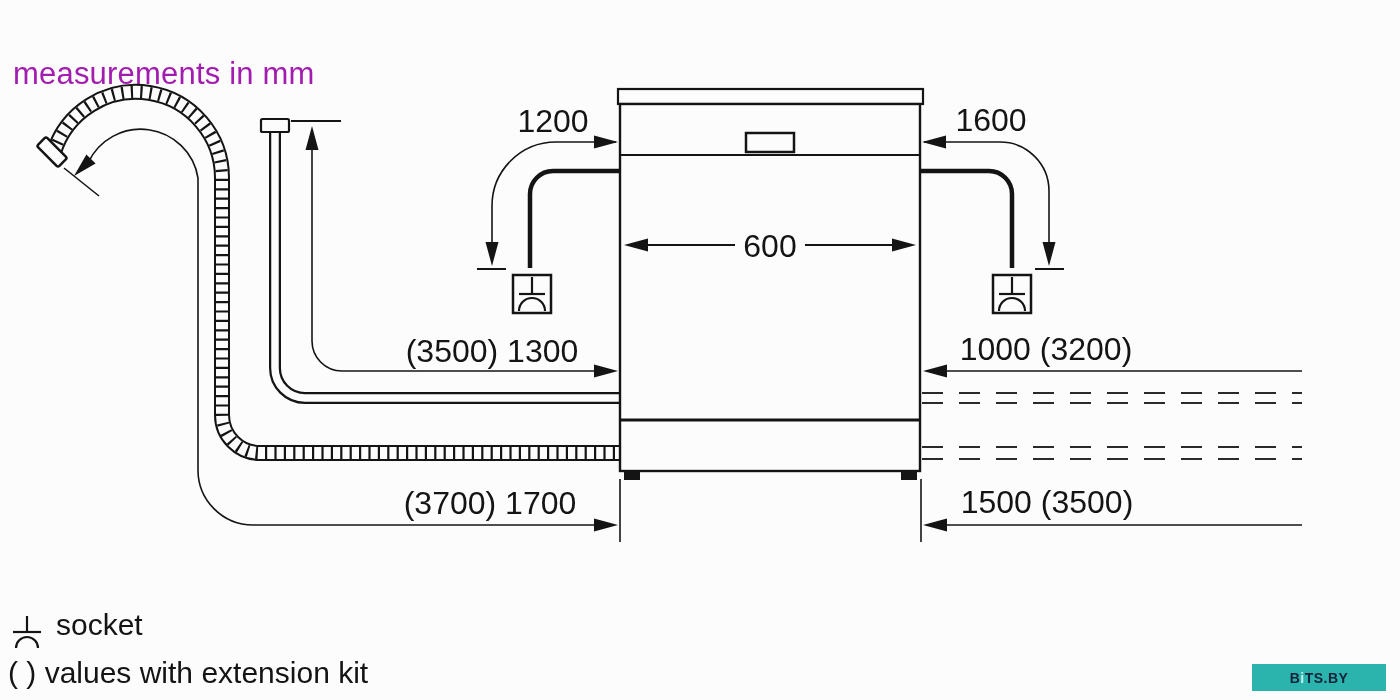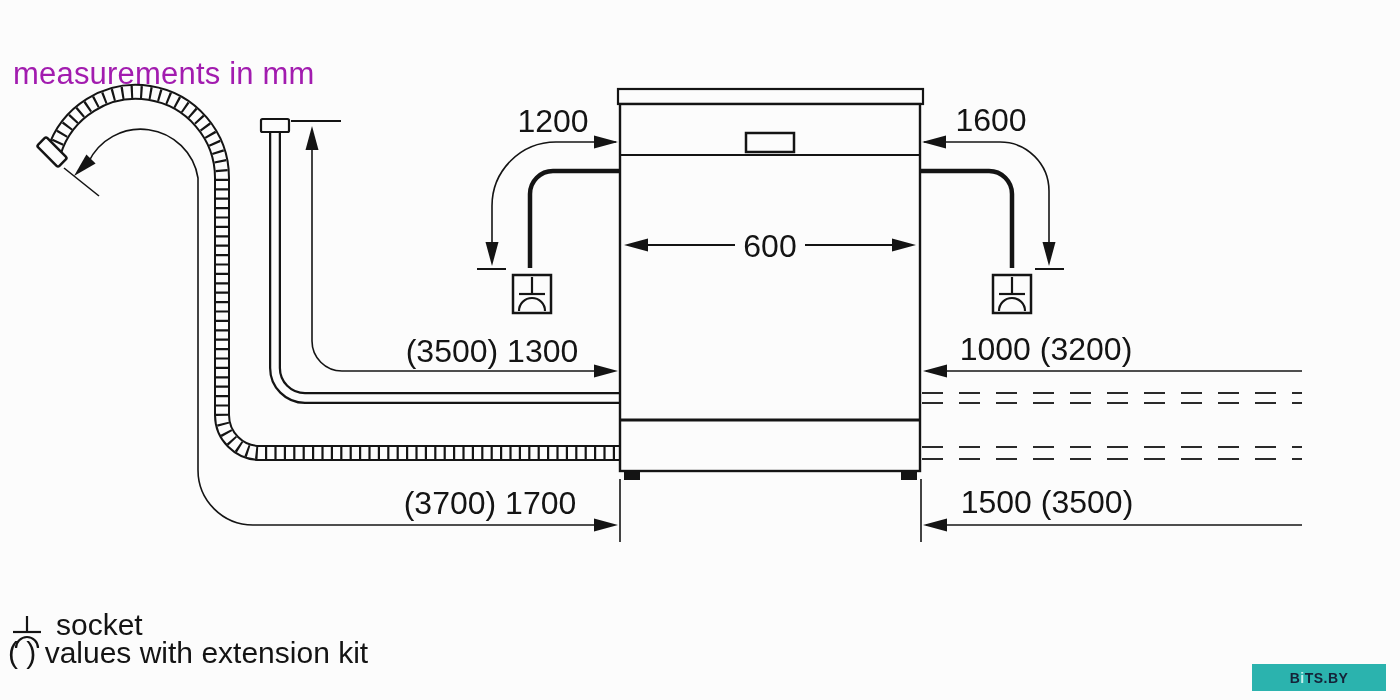--- a/index.html
+++ b/index.html
@@ -18,21 +18,21 @@
   #diagram-svg{position:absolute;left:0;top:0;}
   .dim-label{
     font-family:"Liberation Sans", sans-serif;
     font-size:32px;fill:#141414;
   }
   .legend{
     position:absolute;left:0;top:608px;width:700px;
     font-size:30px;color:#141414;
   }
   .legend-sock-text{position:absolute;left:56px;top:0;}
-  .legend-ext-text{position:absolute;left:8px;top:28px;}
+  .legend-ext-text{position:absolute;left:8px;top:48px;}
   .legend-icon{position:absolute;left:10px;top:6px;}
   .wm{
     position:absolute;left:1252px;top:664px;width:134px;height:27px;
     background:#2bb3ae;
     display:flex;align-items:center;justify-content:center;
     font-size:14px;font-weight:bold;letter-spacing:.5px;
   }
   .wm .d{color:#152238;}
   .wm .l{color:#c4efed;}
 </style>

